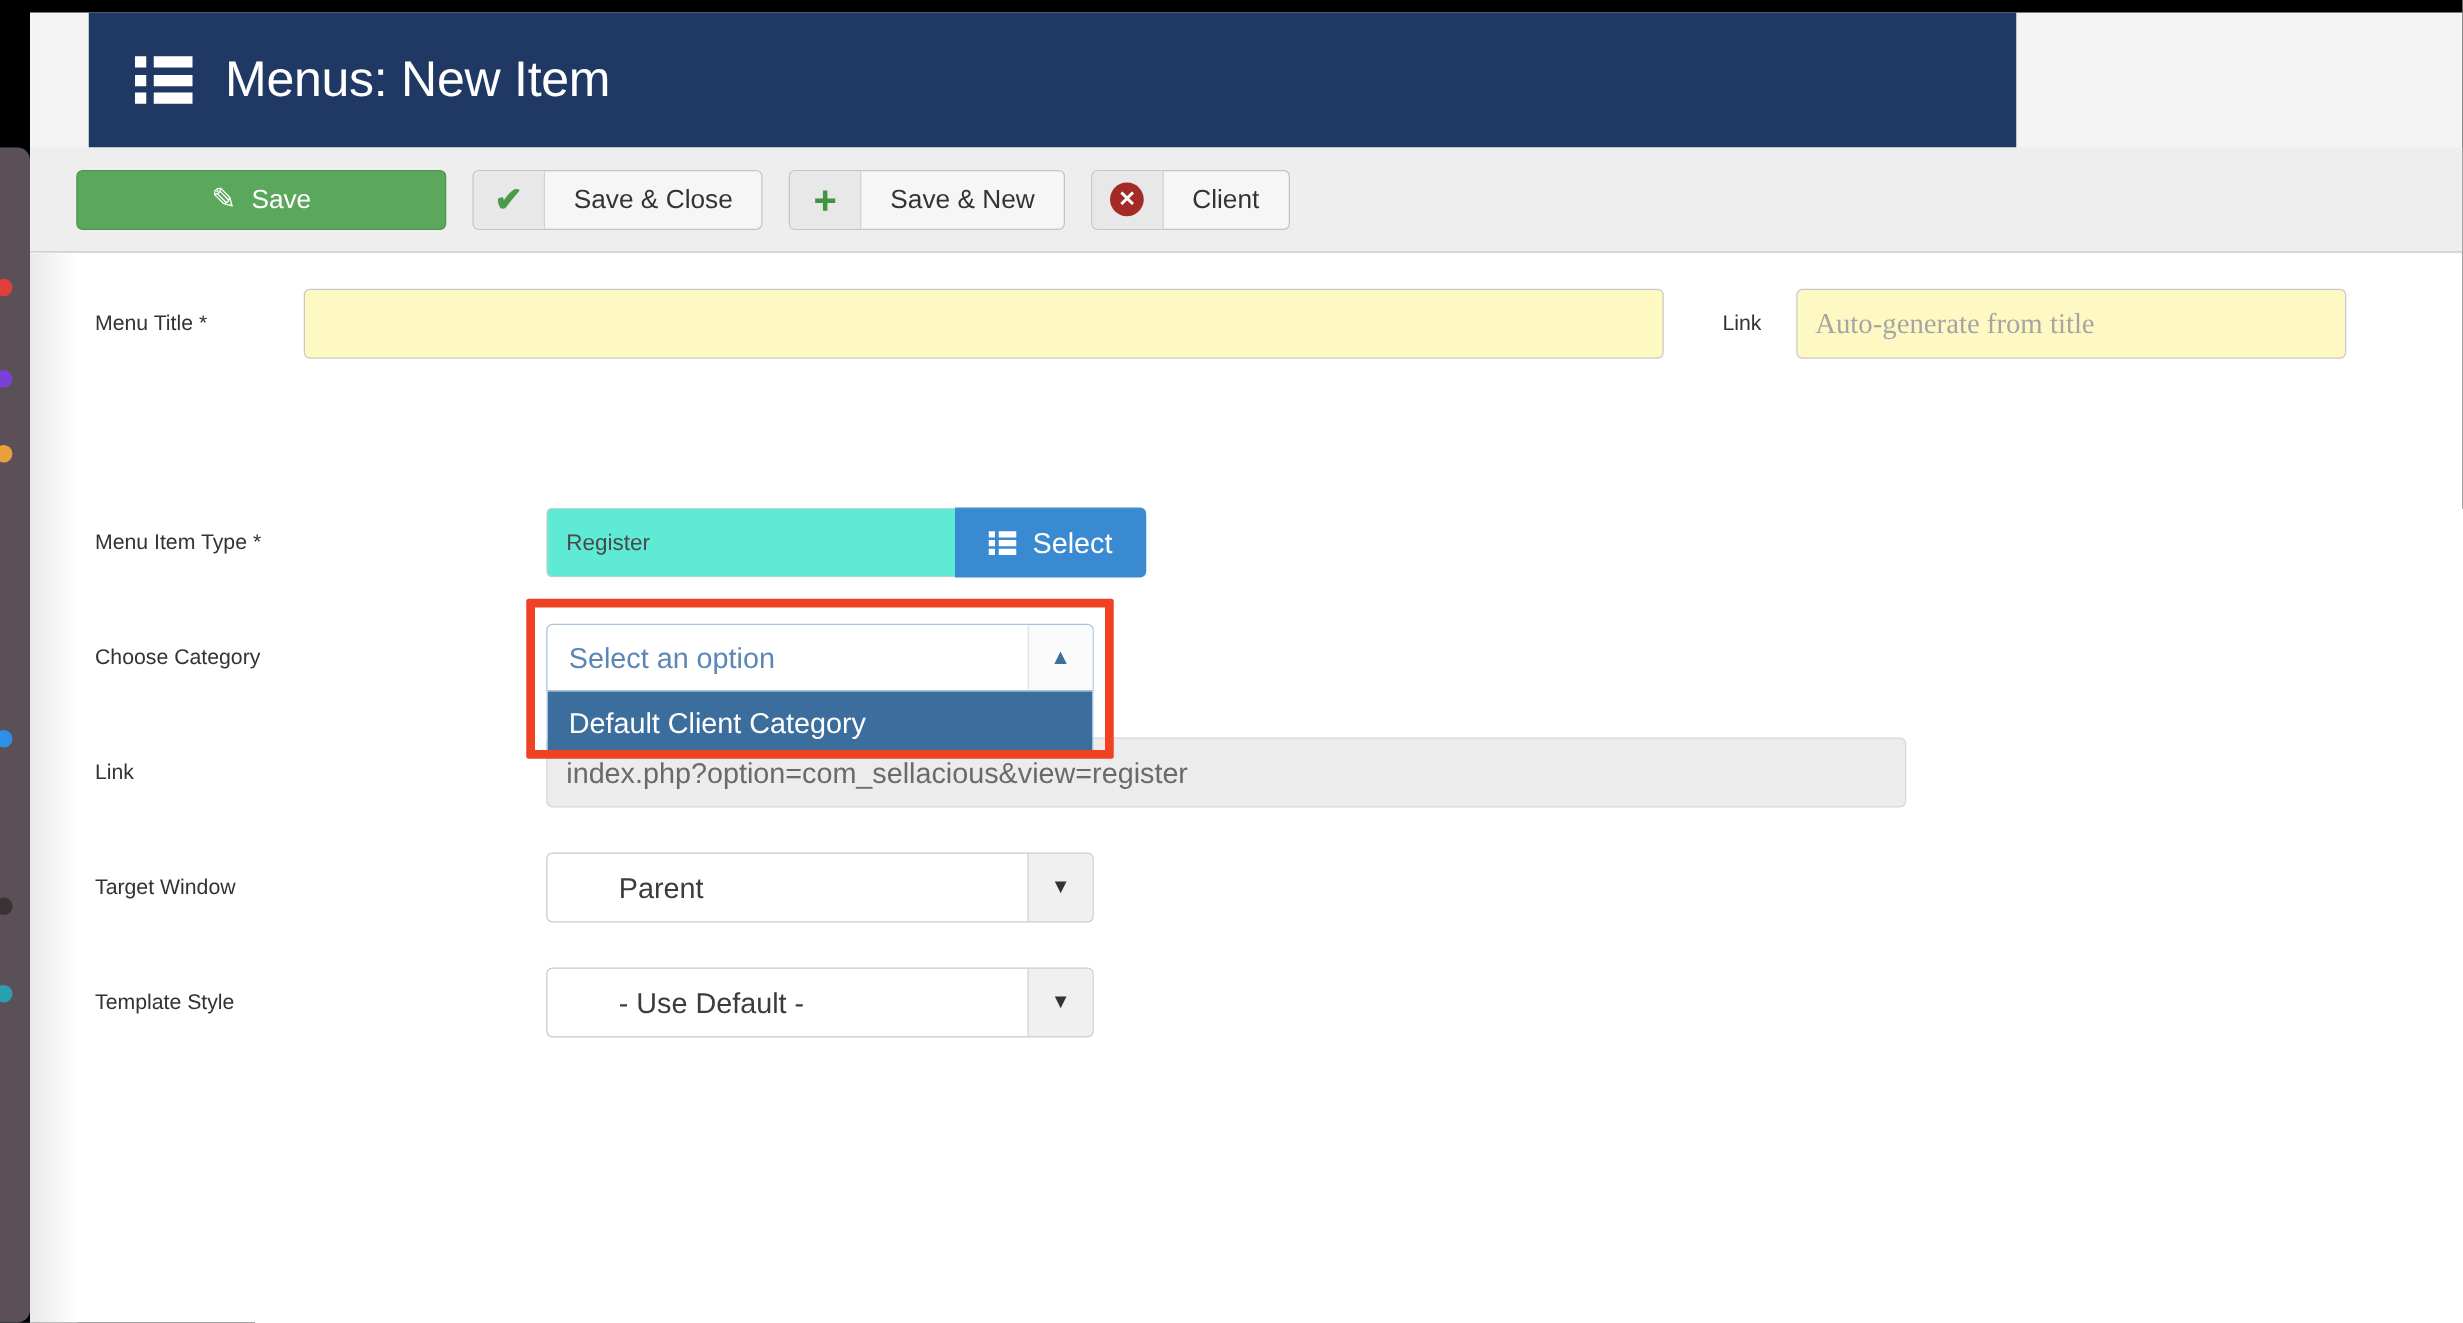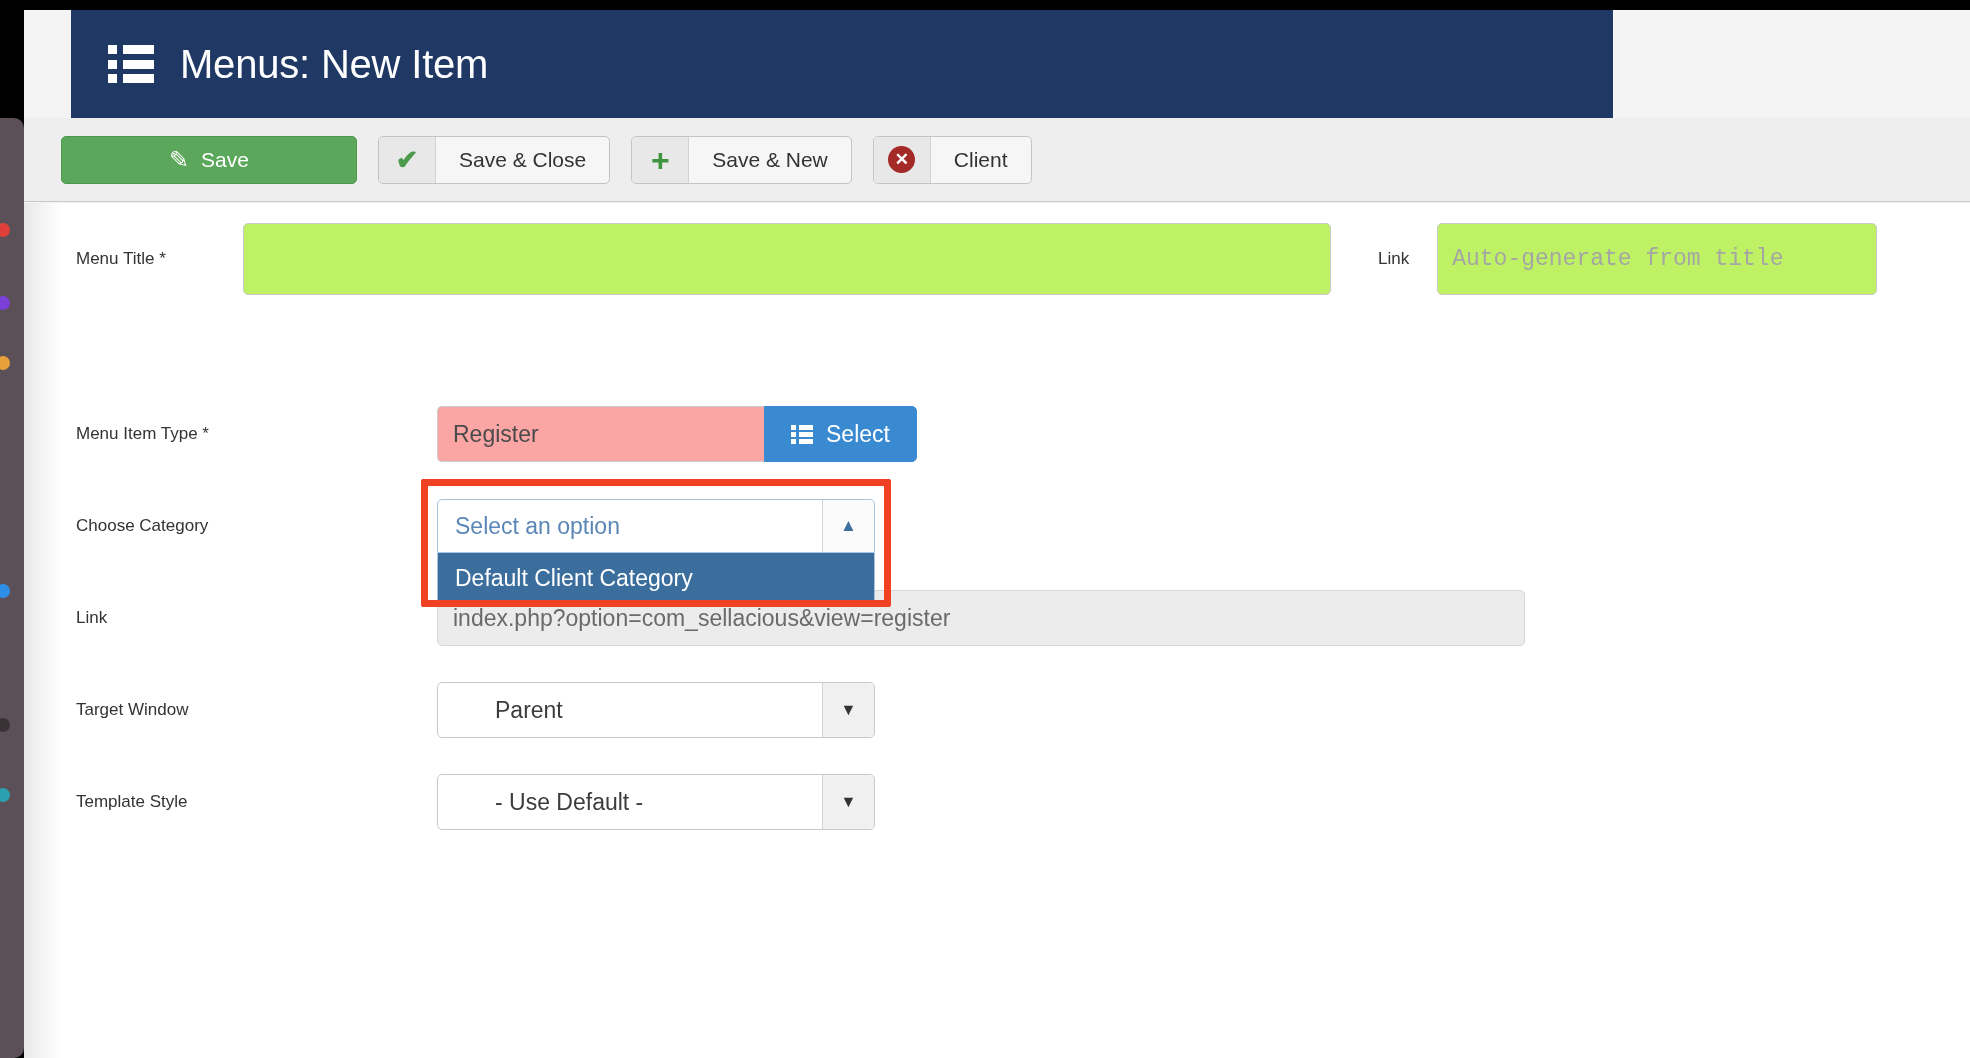--- a/index.html
+++ b/index.html
@@ -156,28 +156,28 @@
     width: 1830px; height: 72px;
     display: flex; align-items: center;
   }
   .fld-label {
     font-size: 17px;
     color: #333;
     white-space: nowrap;
   }
   #menu-title-label { width: 167px; }
   .text-input {
-    height: 72px;
+    height: 56px;
     border: 1px solid #c9c9c9;
     border-radius: 5px;
-    background: #bef264;
+    background: #fef9c3;
     font-size: 23px;
     color: #444;
     padding: 0 14px;
-    font-family: Liberation Mono, monospace;
+    font-family: Liberation Serif, serif;
     outline: none;
   }
   .text-input::placeholder { color: #a5a5a5; }
   #menu-title-input { width: 1088px; }
   #alias-label { margin-left: 47px; margin-right: 28px; }
   #alias-input { width: 440px; }
 
   
   #tabs {
     position: absolute;
@@ -218,27 +218,27 @@
     align-items: center;
     height: 56px;
   }
   .form-row > .fld-label { width: 361px; }
 
   
   #row-type { top: 203px; }
   #type-group { display: flex; height: 56px; }
   #type-value {
     width: 327px;
-    background: #fca5a5;
+    background: #5eead4;
     border: 1px solid #cccccc;
     border-right: none;
     border-radius: 5px 0 0 5px;
     display: flex; align-items: center;
     padding: 0 15px;
-    font-size: 23px; color: #4a4a4a;
+    font-size: 18px; color: #4a4a4a;
   }
   #type-select-btn {
     background: #3a8ad2;
     border: 1px solid #3a8ad2;
     border-radius: 0 5px 5px 0;
     color: #fff;
     font-size: 23px;
     display: flex; align-items: center; gap: 13px;
     padding: 0 26px;
     cursor: pointer;

